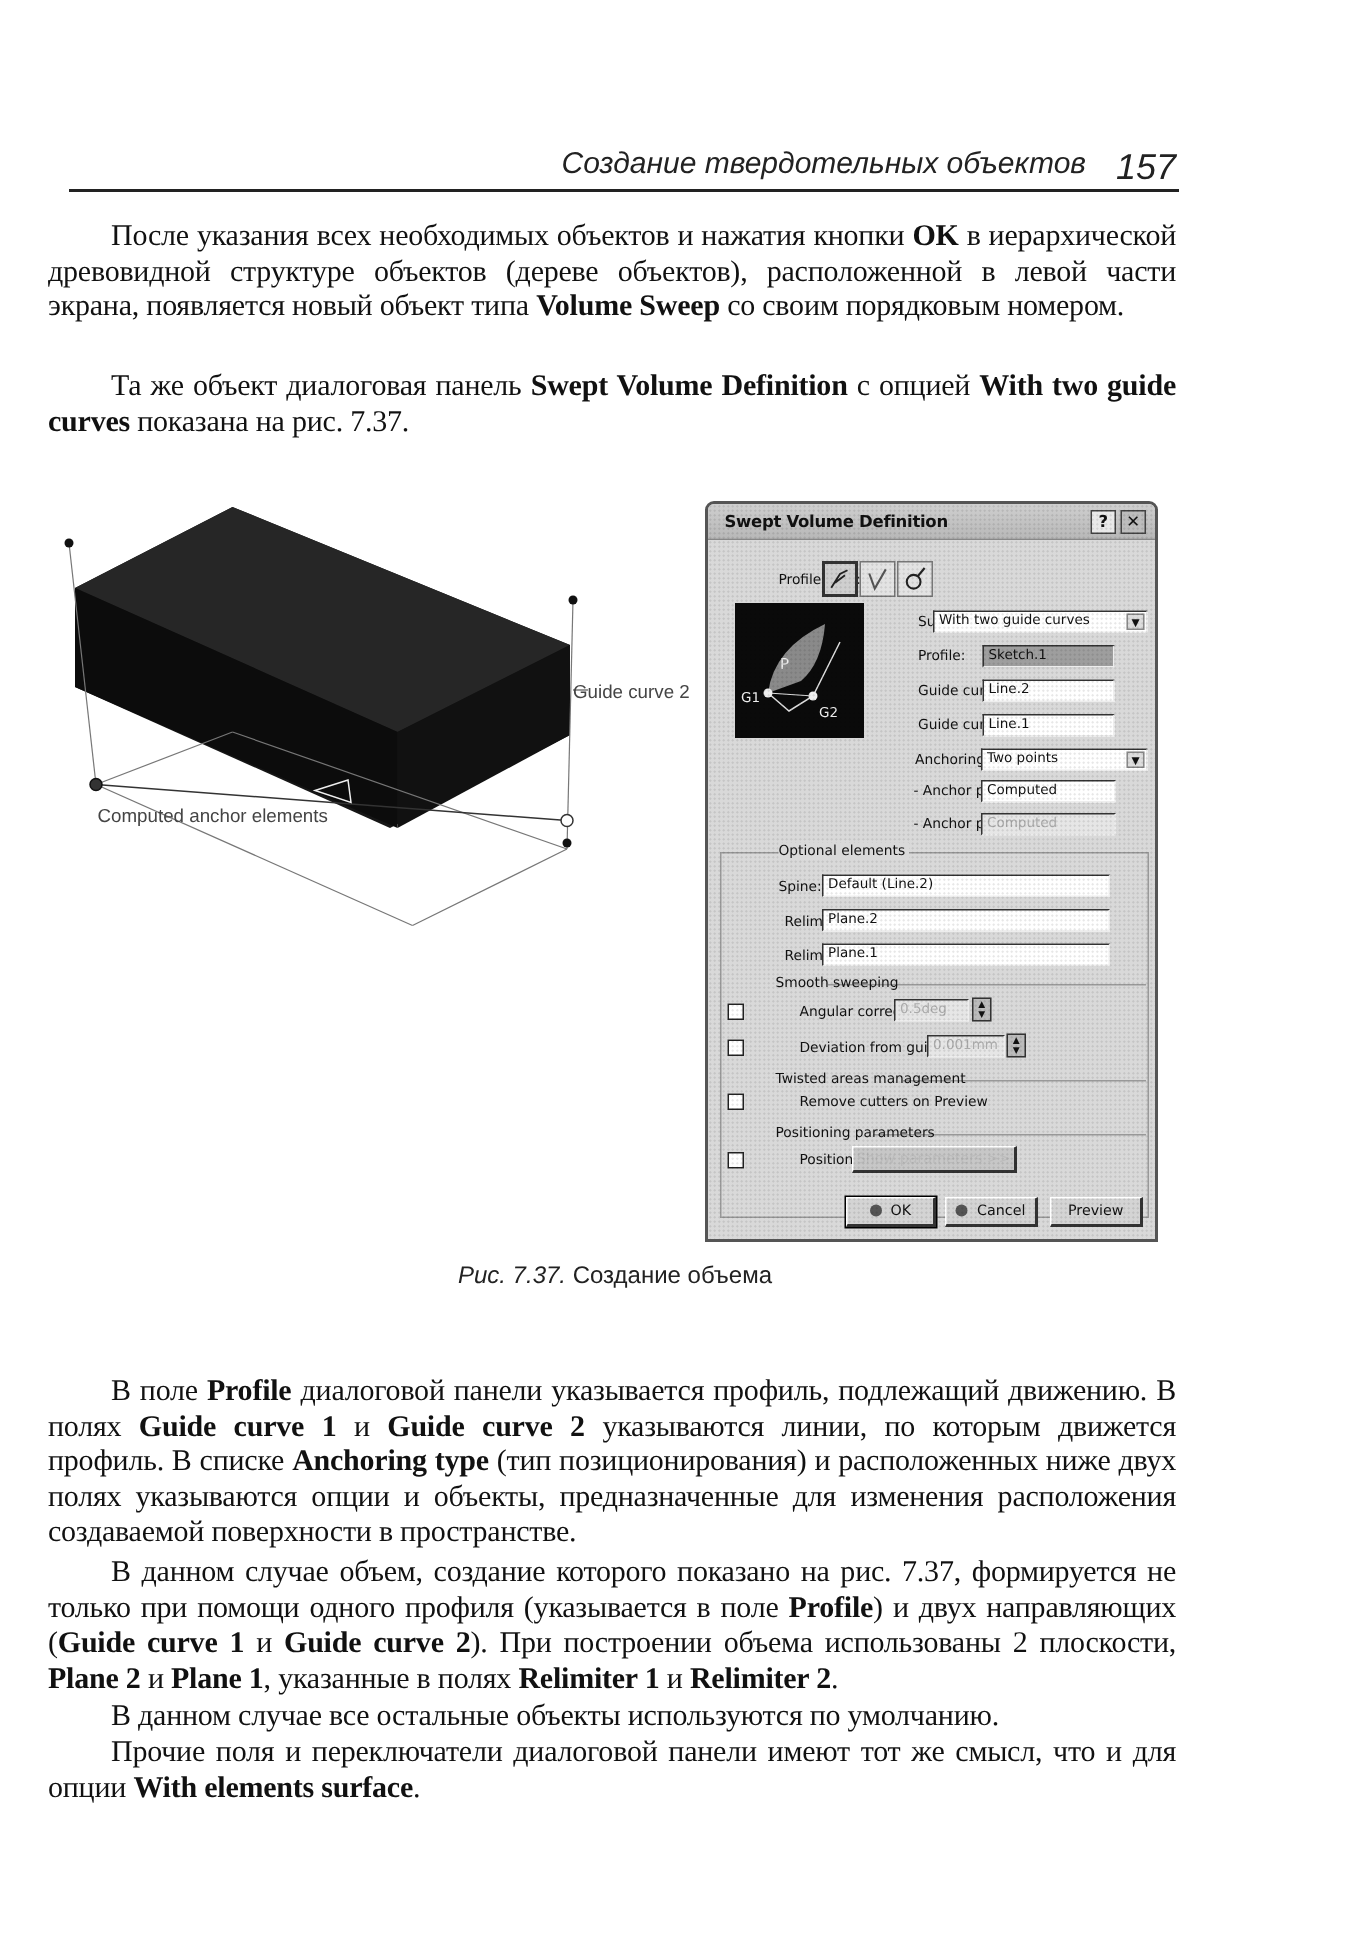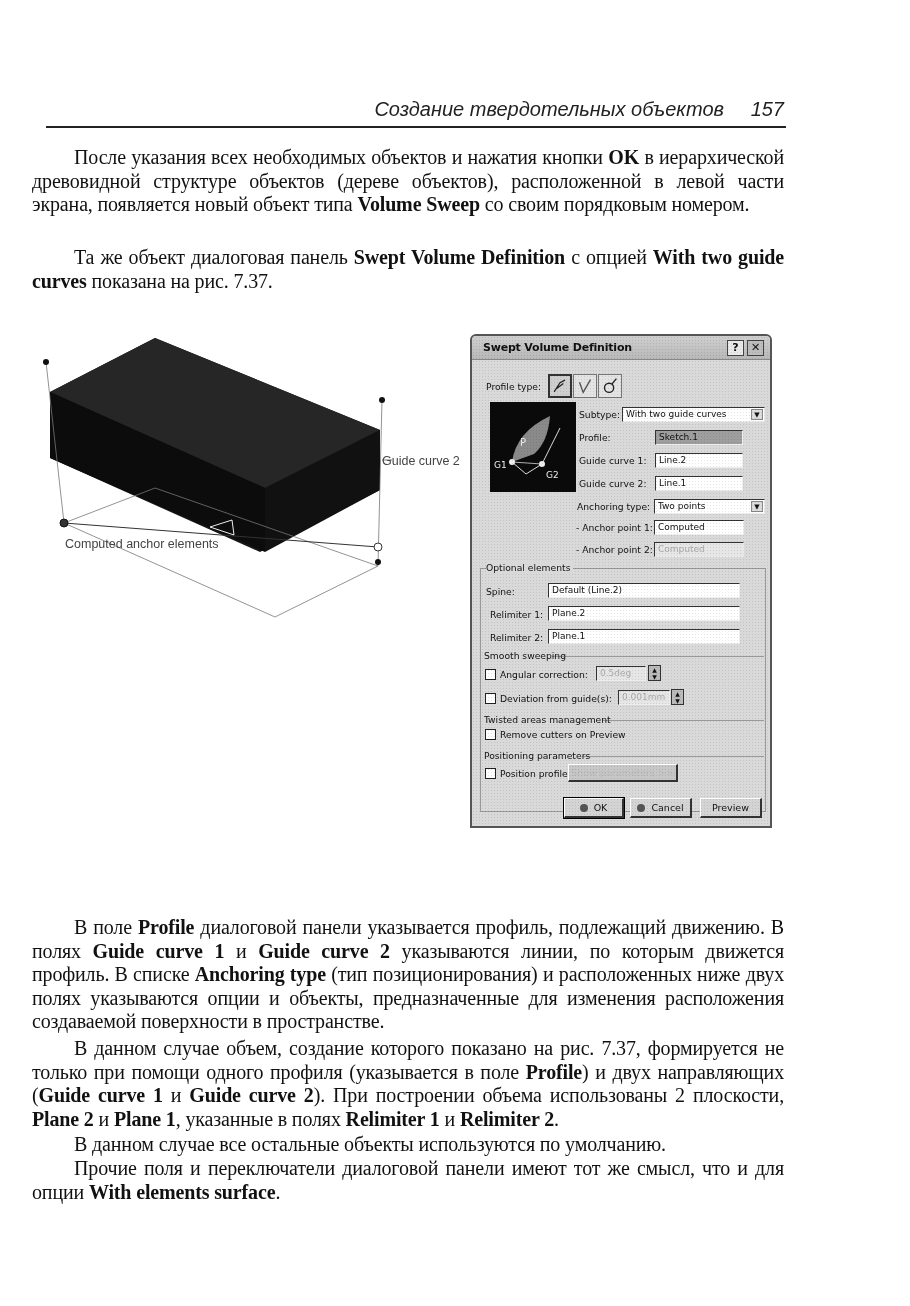--- a/index.html
+++ b/index.html
@@ -2,40 +2,40 @@
 <html><head>
 <meta charset="utf-8">
 <style>
   * { box-sizing: border-box; margin: 0; padding: 0; }
   html, body { width: 910px; height: 1306px; background: #ffffff; overflow: hidden; }
   body { position: relative; font-family: "Liberation Serif", "DejaVu Serif", serif; color: #111; }
 
   
   .run-head { position: absolute; left: 46px; top: 98px; width: 740px; height: 30px; border-bottom: 2px solid #222; font-style: italic; }
   .run-title { position: absolute; right: 62px; top: 0; font-family: "Liberation Sans", "DejaVu Sans", sans-serif; font-size: 20px; color: #222; }
-  .run-page { position: absolute; right: 2px; top: 0; font-family: "Liberation Sans", "DejaVu Sans", sans-serif; font-size: 20px; color: #222; }
+  .run-page { position: absolute; right: 2px; top: 0; font-family: "Liberation Sans", "DejaVu Sans", sans-serif; font-size: 24px; color: #222; }
 
   .para { position: absolute; left: 32px; width: 752px; font-size: 20px; line-height: 23.6px; text-align: justify; text-indent: 42px; letter-spacing: -0.15px; }
   .para b { font-weight: bold; }
 
   
   .cad { position: absolute; left: 40px; top: 330px; width: 430px; height: 300px; }
   .cad-label { position: absolute; font-family: "Liberation Sans", "DejaVu Sans", sans-serif; font-size: 12.5px; color: #444; white-space: nowrap; }
 
   
   .dlg { position: absolute; left: 470px; top: 334px; width: 302px; height: 494px; background: #d9d9d9; border: 2px solid #555; border-radius: 6px 6px 0 0; font-family: "DejaVu Sans", "Liberation Sans", sans-serif; font-size: 9.2px; color: #111; overflow: hidden; }
   .dlg::after { content: ""; position: absolute; inset: 0; pointer-events: none;
     background-image: radial-gradient(rgba(0,0,0,0.10) 0.6px, transparent 0.8px); background-size: 3px 3px; }
   .dlg-title { position: absolute; left: 0; top: 0; width: 100%; height: 24px; background: linear-gradient(#cfcfcf, #b8b8b8); border-bottom: 1px solid #888; }
   .dlg-title-text { position: absolute; left: 11px; top: 5px; font-weight: bold; font-size: 11px; color: #111; letter-spacing: -0.2px; }
   .tb-btn { position: absolute; top: 4px; width: 17px; height: 16px; border: 1px solid #444; background: #e9e9e9; font-weight: bold; font-size: 11px; text-align: center; line-height: 14px; }
   .tb-help { right: 26px; }
   .tb-close { right: 6px; background: #bdbdbd; }
 
-  .lbl { position: absolute; white-space: nowrap; }
+  .lbl { position: absolute; white-space: nowrap; margin-left: 33px; }
   .fld { position: absolute; height: 15px; background: #fff; border-top: 1px solid #333; border-left: 1px solid #333; border-right: 1px solid #eee; border-bottom: 1px solid #eee; padding-left: 3px; line-height: 13px; font-size: 9px; white-space: nowrap; overflow: hidden; }
   .fld.sel { background: #9e9e9e; }
   .fld.dis { background: #e6e6e6; color: #aaa; }
   .combo-arrow { position: absolute; right: 1px; top: 1px; width: 12px; height: 11px; background: #ddd; border: 1px solid #888; font-size: 7px; text-align: center; line-height: 10px; }
 
   .ptype { position: absolute; top: 38px; width: 24px; height: 24px; border: 1px solid #777; background: #e3e3e3; }
   .ptype.on { border: 2px solid #333; background: #cfcfcf; }
   .ptype svg { width: 100%; height: 100%; }
 
   .preview-img { position: absolute; left: 18px; top: 66px; width: 86px; height: 90px; background: #0a0a0a; }
@@ -200,18 +200,19 @@
   <div class="btn def" style="left:92px; top:462px; width:60px">
     <span class="btn-dot"></span><span>OK</span>
   </div>
   <div class="btn" style="left:158px; top:462px; width:62px">
     <span class="btn-dot"></span><span>Cancel</span>
   </div>
   <div class="btn" style="left:228px; top:462px; width:62px">Preview</div>
 </div>
 
 <div class="caption" style="top:840px">
+  <div><i>Рис. 7.37.</i><span> Создание объема</span></div>
 </div>
 
 <p class="para" style="top:916px"><span>В поле </span><b>Profile</b><span> диалоговой панели указывается профиль, подлежащий движению. В полях </span><b>Guide curve 1</b><span> и </span><b>Guide curve 2</b><span> указываются линии, по которым движется профиль. В списке </span><b>Anchoring type</b><span> (тип позиционирования) и расположенных ниже двух полях указываются опции и объекты, предназначенные для изменения расположения создаваемой поверхности в пространстве.</span></p>
 <p class="para" style="top:1037px"><span>В данном случае объем, создание которого показано на рис. 7.37, формируется не только при помощи одного профиля (указывается в поле </span><b>Profile</b><span>) и двух направляющих (</span><b>Guide curve 1</b><span> и </span><b>Guide curve 2</b><span>). При построении объема использованы 2 плоскости, </span><b>Plane 2</b><span> и </span><b>Plane 1</b><span>, указанные в полях </span><b>Relimiter 1</b><span> и </span><b>Relimiter 2</b><span>.</span></p>
 <p class="para" style="top:1133px"><span>В данном случае все остальные объекты используются по умолчанию.</span></p>
 <p class="para" style="top:1157px"><span>Прочие поля и переключатели диалоговой панели имеют тот же смысл, что и для опции </span><b>With elements surface</b><span>.</span></p>
 
 </body></html>

